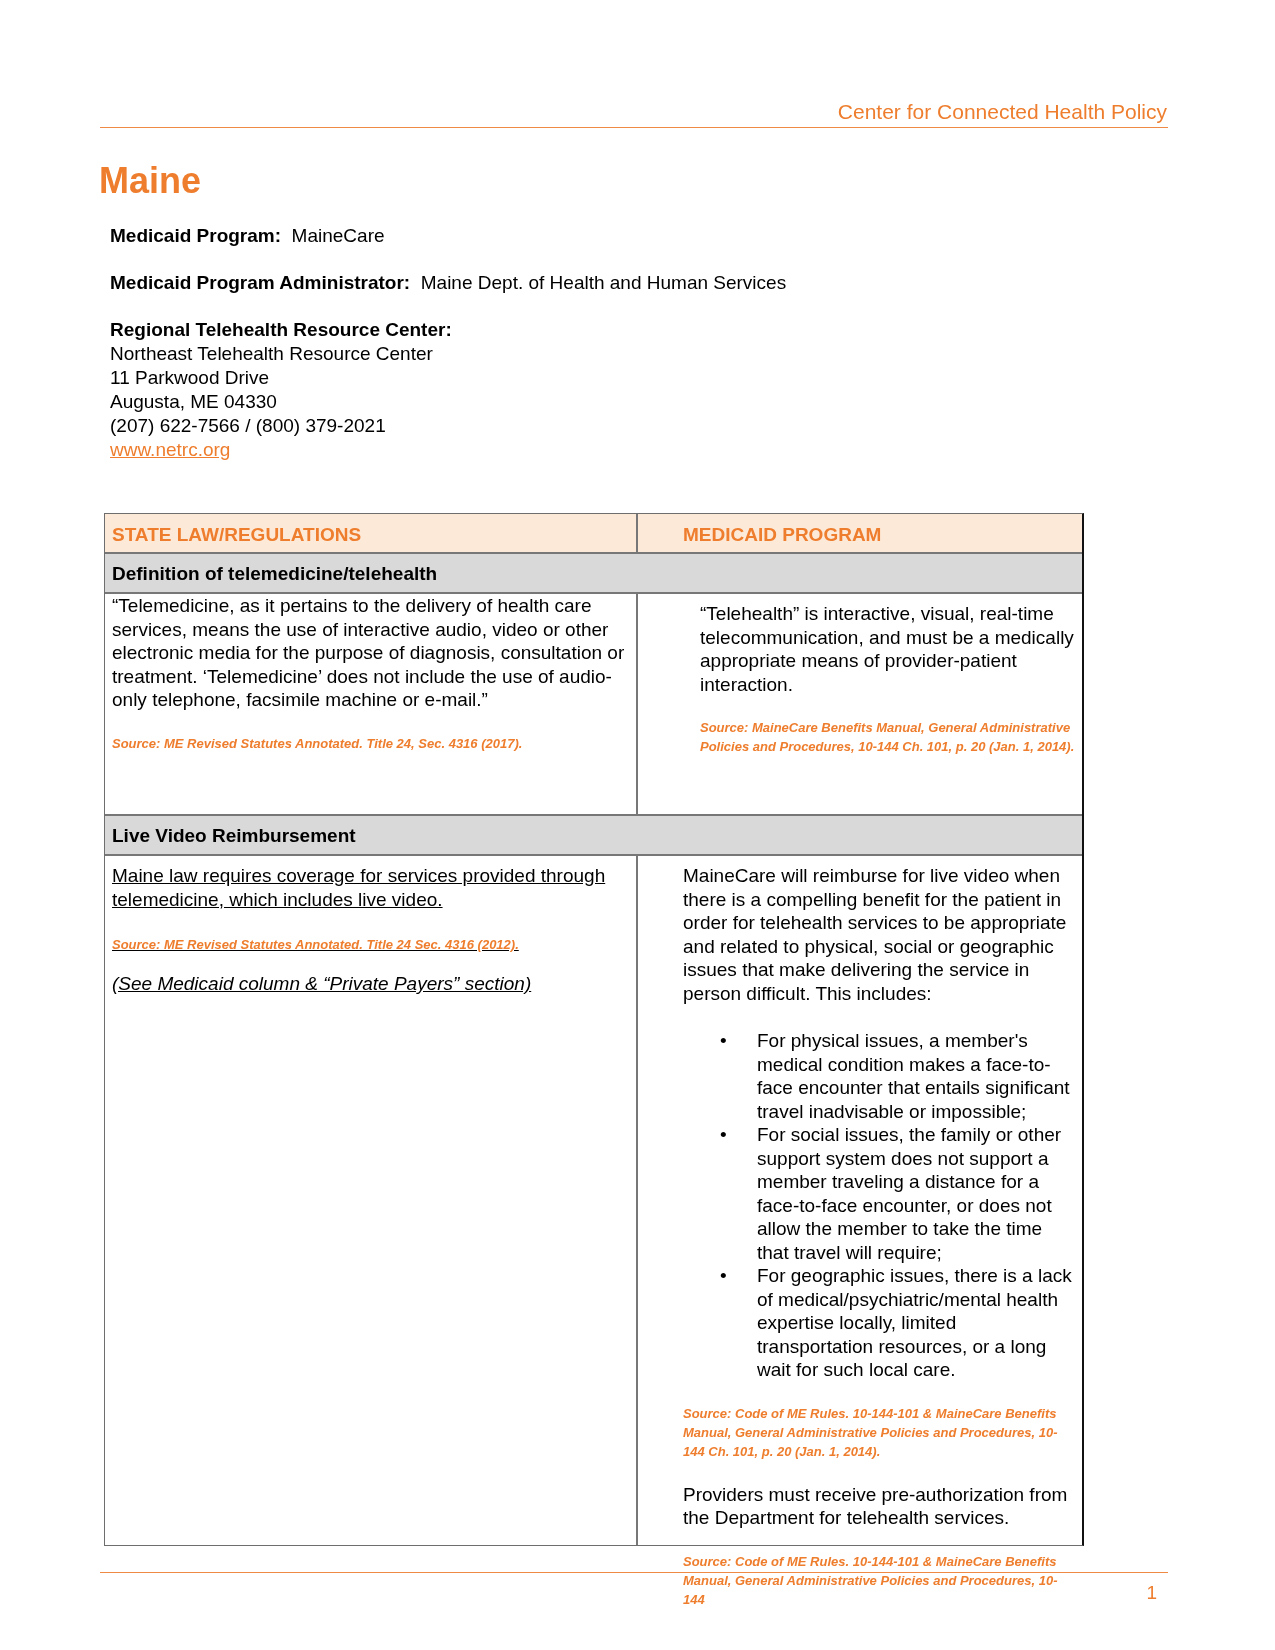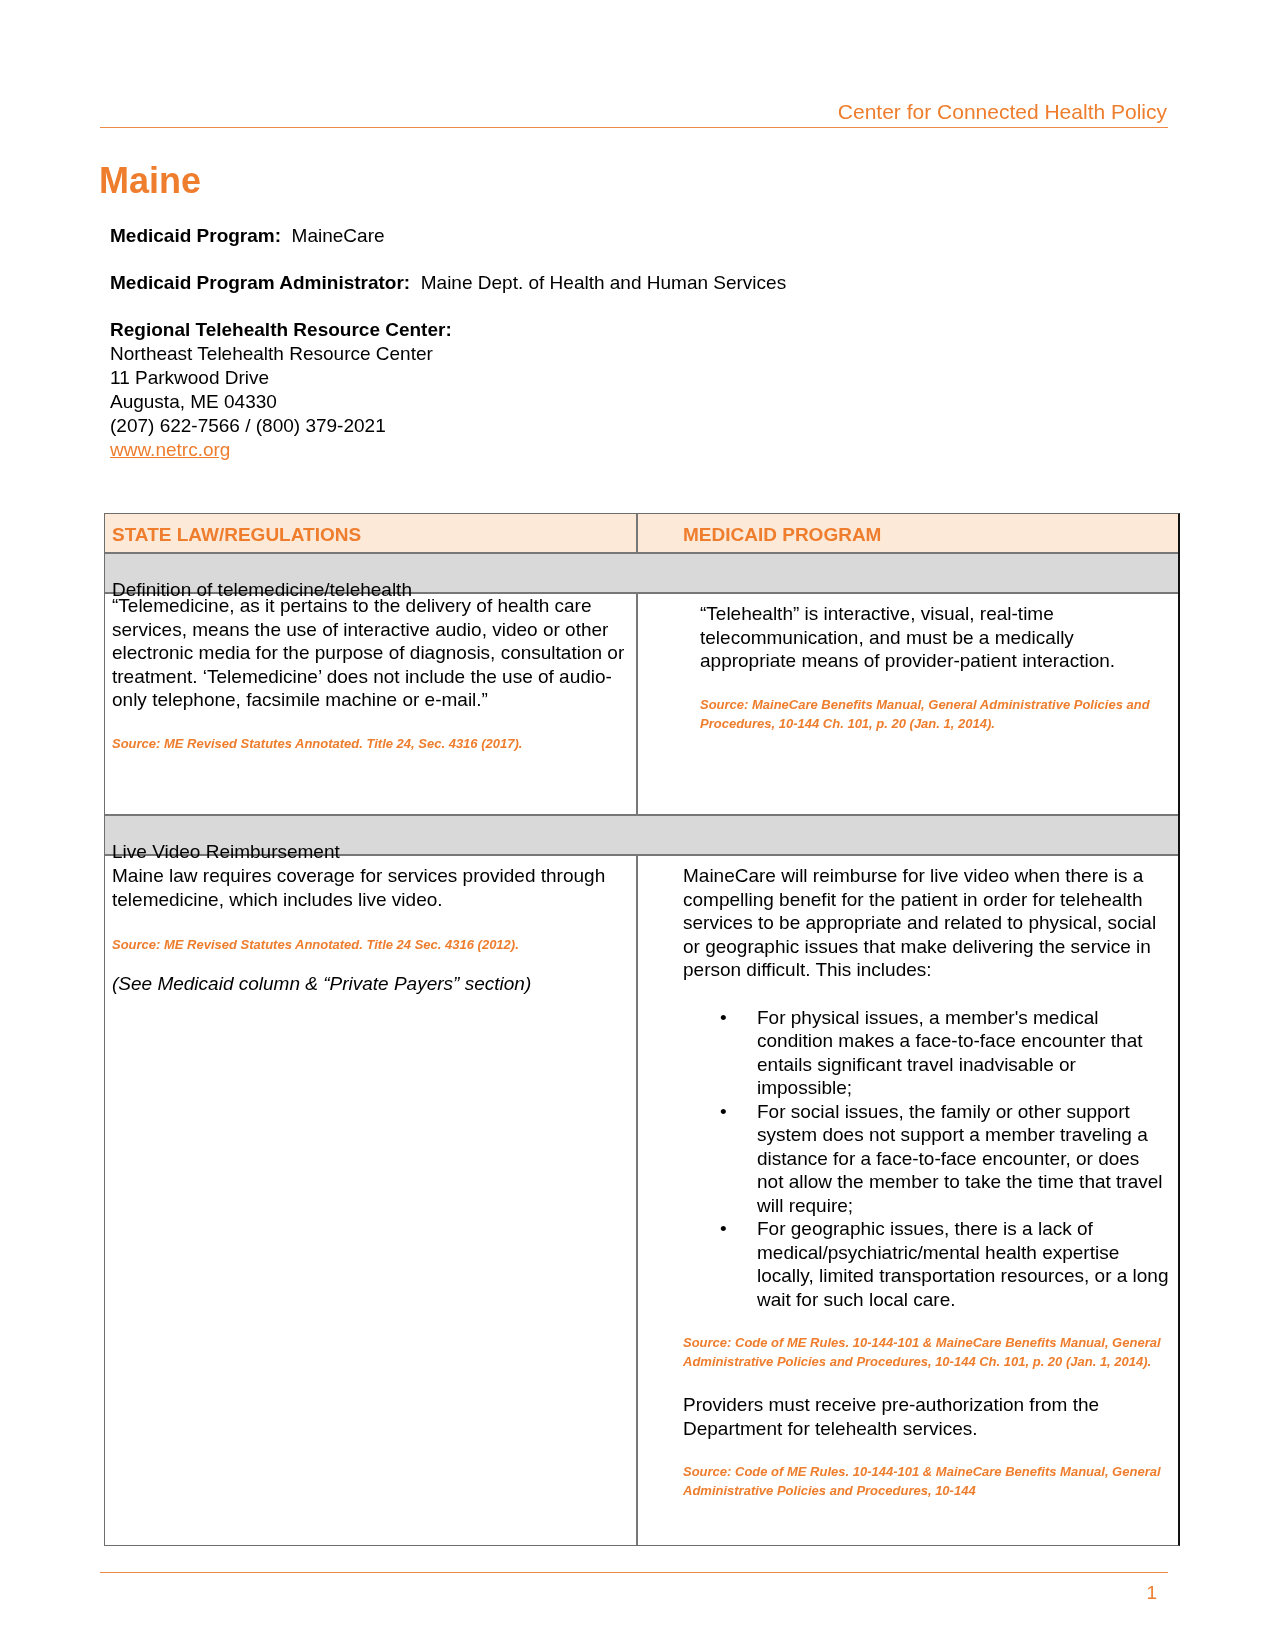--- a/index.html
+++ b/index.html
@@ -4,30 +4,30 @@
 <style>
   html, body { margin: 0; padding: 0; background: #ffffff; }
   body { width: 1275px; height: 1650px; position: relative; overflow: hidden;
          font-family: "Liberation Sans", sans-serif; color: #000; }
   .hdr-title { position: absolute; right: 108px; top: 100px; font-size: 21px; color: #ee7d2d; }
   .hdr-line { position: absolute; left: 100px; width: 1068px; top: 127px; height: 0; border-top: 1.5px solid #ee8a45; }
   .page-title { position: absolute; left: 99px; top: 160px; font-size: 36px; font-weight: bold; color: #ee7d2d; margin: 0; }
   .info { position: absolute; left: 100px; font-size: 19px; line-height: 24px; margin-left: 10px; }
   .info b { font-weight: bold; }
   .link { color: #ee7d2d; text-decoration: underline; }
-  .tbl { position: absolute; left: 104px; top: 513px; width: 1076px; border: 1.5px solid #6e6e6e; border-right: 2px solid #111; box-sizing: border-box; }
+  .tbl { position: absolute; left: 104px; top: 513px; width: 980px; border: 1.5px solid #6e6e6e; border-right: 2px solid #111; box-sizing: border-box; }
   .row { display: flex; border-bottom: 2px solid #777; box-sizing: border-box; }
   .row:last-child { border-bottom: none; }
   .cell { box-sizing: border-box; padding: 0 7px; font-size: 19px; line-height: 23.5px; }
   .c1 { width: 533px; border-right: 2px solid #777; }
   .c2 { flex: 1; margin-left: 38px; }
   .head-row { height: 40px; background: #fde9d8; }
   .head-row .cell { font-weight: bold; color: #ee7d2d; font-size: 19px; padding-top: 9px; }
   .sec-row { height: 40px; background: #d9d9d9; }
-  .sec-row .cell { font-weight: normal; padding-top: 24px; width: 100%; }
+  .sec-row .cell { font-weight: bold; padding-top: 8px; width: 100%; }
   .src { color: #ee7d2d; font-weight: bold; font-style: italic; font-size: 13px; line-height: 19px; }
   .body-row1 { height: 222px; }
   .body-row2 { height: 689px; }
   ul.bul { margin: 24px 0 0 0; padding-left: 74px; list-style: none; }
   ul.bul li { position: relative; }
   ul.bul li::before { content: "•"; position: absolute; left: -37px; }
   .foot-line { position: absolute; left: 100px; width: 1068px; top: 1572px; border-top: 1.5px solid #ee8a45; }
   .pagenum { position: absolute; right: 118px; top: 1582px; font-size: 19px; color: #ee7d2d; }
 </style>
 </head>
@@ -72,21 +72,21 @@
     <div class="cell c2" style="padding-top:8px;padding-left:24px;">
       <div>“Telehealth” is interactive, visual, real-time telecommunication, and must be a medically appropriate means of provider-patient interaction.</div>
       <div class="src" style="margin-top:22px;">Source: MaineCare Benefits Manual, General Administrative Policies and Procedures, 10-144 Ch. 101, p. 20 (Jan. 1, 2014).</div>
     </div>
   </div>
 
   <div class="row sec-row">
     <div class="cell">Live Video Reimbursement</div>
   </div>
   <div class="row body-row2">
-    <div class="cell c1" style="padding-top:8px;">
+    <div class="cell c1" style="padding-top:8px;text-decoration:underline;">
       <div>Maine law requires coverage for services provided through telemedicine, which includes live video.</div>
       <div class="src" style="margin-top:24px;">Source: ME Revised Statutes Annotated. Title 24 Sec. 4316 (2012).</div>
       <div style="margin-top:18px; font-style:italic;">(See Medicaid column &amp; “Private Payers” section)</div>
     </div>
     <div class="cell c2" style="padding-top:8px;">
       <div>MaineCare will reimburse for live video when there is a compelling benefit for the patient in order for telehealth services to be appropriate and related to physical, social or geographic issues that make delivering the service in person difficult.  This includes:</div>
       <ul class="bul">
         <li>For physical issues, a member's medical condition makes a face-to-face encounter that entails significant travel inadvisable or impossible;</li>
         <li>For social issues, the family or other support system does not support a member traveling a distance for a face-to-face encounter, or does not allow the member to take the time that travel will require;</li>
         <li>For geographic issues, there is a lack of medical/psychiatric/mental health expertise locally, limited transportation resources, or a long wait for such local care.</li>

